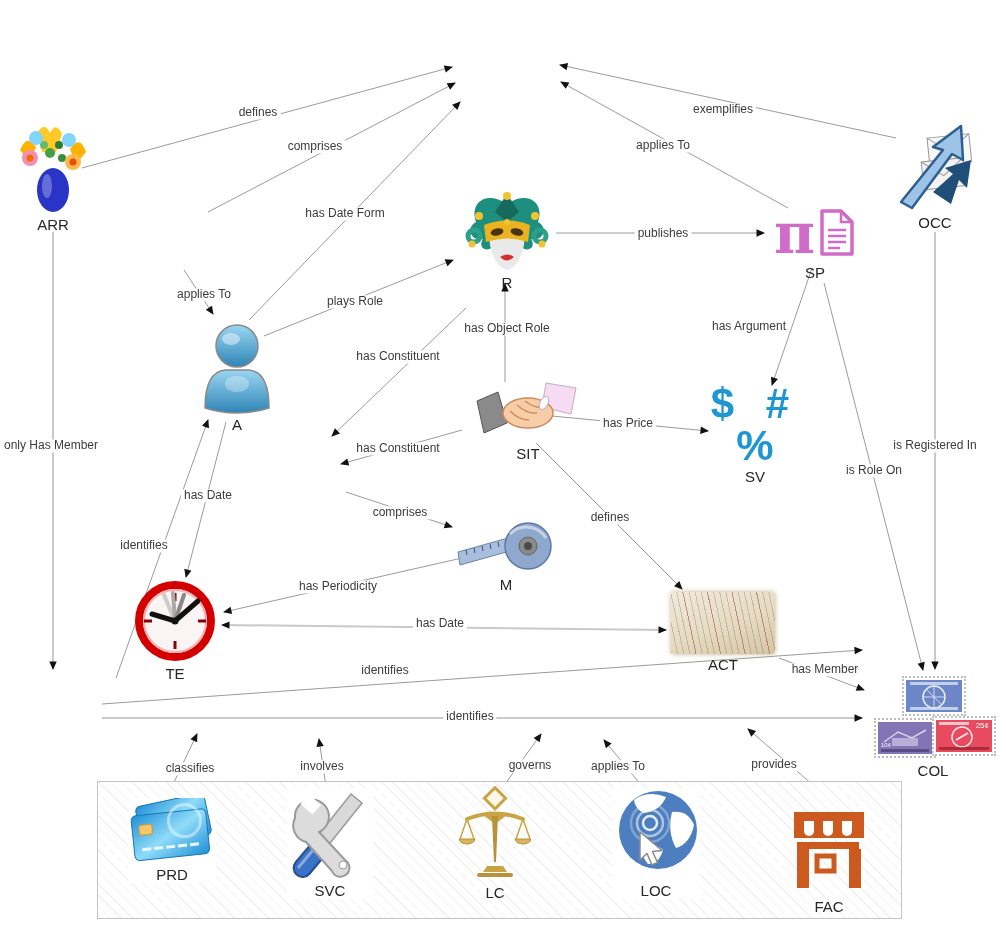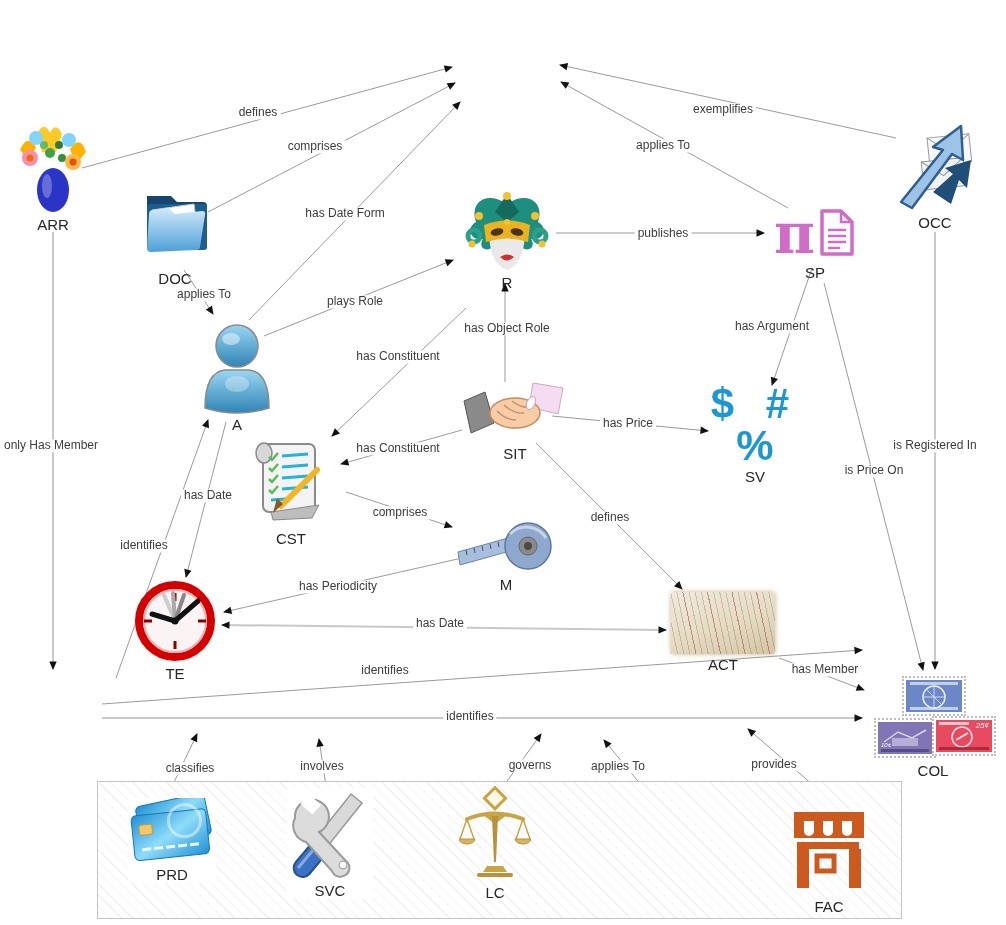--- a/index.html
+++ b/index.html
@@ -26,21 +26,21 @@
   
   .ledger{width:104px;height:62px;border-radius:3px;margin:0 auto;
     background-image:
       repeating-linear-gradient(78deg, rgba(90,80,150,0.28) 0 1px, transparent 1px 6px),
       repeating-linear-gradient(78deg, rgba(205,80,80,0.45) 0 1px, transparent 1px 24px),
       linear-gradient(160deg,#f2ead8 0%,#e6dbbd 55%,#d6c6a0 100%);
     box-shadow:0 0 5px rgba(180,160,120,.8);}
   
   .stampbox{position:relative;width:134px;height:90px;margin:0 auto;}
   .stamp{position:absolute;background:#fff;border:2px dotted #bdbdbd;box-sizing:border-box;padding:2px;}
-  .stamp .inner{width:100%;height:100%;position:relative;overflow:hidden;font-style:italic;}
+  .stamp .inner{width:100%;height:100%;position:relative;overflow:hidden;}
   .stamp .val{position:absolute;color:#fff;font-size:6px;line-height:6px;}
 </style>
 </head>
 <body>
 
 <div class="canvas">
 
   <div class="hatch-box"></div>
 
   <svg class="wires" width="1006" height="925">
@@ -111,25 +111,25 @@
   <span class="el" style="left:355px;top:302px">plays Role</span>
   <span class="el" style="left:507px;top:329px">has Object Role</span>
   <span class="el" style="left:398px;top:357px">has Constituent</span>
   <span class="el" style="left:398px;top:449px">has Constituent</span>
   <span class="el" style="left:400px;top:513px">comprises</span>
   <span class="el" style="left:338px;top:587px">has Periodicity</span>
   <span class="el" style="left:440px;top:624px">has Date</span>
   <span class="el" style="left:208px;top:496px">has Date</span>
   <span class="el" style="left:144px;top:546px">identifies</span>
   <span class="el" style="left:51px;top:446px">only Has Member</span>
-  <span class="el" style="left:772px;top:327px">has Argument</span>
+  <span class="el" style="left:749px;top:327px">has Argument</span>
   <span class="el" style="left:628px;top:424px">has Price</span>
   <span class="el" style="left:610px;top:518px">defines</span>
   <span class="el" style="left:935px;top:446px">is Registered In</span>
-  <span class="el" style="left:874px;top:471px">is Price On</span>
+  <span class="el" style="left:874px;top:471px">is Role On</span>
   <span class="el" style="left:825px;top:670px">has Member</span>
   <span class="el" style="left:385px;top:671px">identifies</span>
   <span class="el" style="left:470px;top:717px">identifies</span>
   <span class="el" style="left:190px;top:769px">classifies</span>
   <span class="el" style="left:322px;top:767px">involves</span>
   <span class="el" style="left:530px;top:766px">governs</span>
   <span class="el" style="left:618px;top:767px">applies To</span>
   <span class="el" style="left:774px;top:765px">provides</span>
 
 
@@ -147,35 +147,20 @@
       <circle cx="13" cy="38" r="8" fill="#F48FB1"></circle>
       <circle cx="13" cy="38" r="3.5" fill="#EF6C00"></circle>
       <circle cx="56" cy="42" r="8" fill="#FFB74D"></circle>
       <circle cx="56" cy="42" r="3.5" fill="#E65100"></circle>
       <ellipse cx="36" cy="70" rx="16" ry="22" fill="#2A35C8"></ellipse>
       <ellipse cx="30" cy="66" rx="5" ry="12" fill="rgba(255,255,255,0.28)"></ellipse>
     </svg>
     <div class="nlabel">ARR</div>
   </div>
 
-  <div class="node" style="left:139px;top:178px;width:72px">
-    <svg class="icon" width="72" height="90">
-      <path d="M8 18 h24 l6 6 h26 a4 4 0 0 1 4 4 v8 H8 Z" fill="#16466E"></path>
-      <rect x="8" y="26" width="60" height="46" rx="3" fill="#1D5C8F"></rect>
-      <path d="M13 32 L55 26 L59 58 L17 64 Z" fill="#FDFDFD" stroke="#CCCCCC"></path>
-      <path d="M10 36 Q10 32 14 32 L30 30 L36 36 L63 33 Q67 33 66 37 L61 69 Q61 72 57 72 L12 74 Q8 74 8 70 Z" fill="url(#fg2)"></path>
-      <defs>
-          <linearGradient id="fg2" x1="0" y1="0" x2="0" y2="1">
-        <stop offset="0" stop-color="#CFEAFB"></stop>
-            <stop offset="1" stop-color="#4E9FD6"></stop>
-      </linearGradient>
-        </defs>
-    </svg>
-    <div class="nlabel">DOC</div>
-  </div>
 
   <div class="node" style="left:893px;top:116px;width:84px">
     <svg class="icon" width="84" height="96">
       <g transform="rotate(-6 55 40)">
         <rect x="36" y="20" width="42" height="28" fill="#F8F8F8" stroke="#9A9A9A"></rect>
         <path d="M36 20 L57 36 L78 20" fill="none" stroke="#9A9A9A"></path>
       </g>
       <g transform="rotate(-6 48 62)">
         <rect x="30" y="44" width="42" height="28" fill="#F2F2F2" stroke="#9A9A9A"></rect>
         <path d="M30 44 L51 60 L72 44" fill="none" stroke="#9A9A9A"></path>
@@ -225,56 +210,37 @@
   <div class="node" style="left:197px;top:320px;width:80px">
     <svg class="icon" width="80" height="94">
       <circle cx="40" cy="26" r="21" fill="url(#pg)" stroke="#8A8A8A" stroke-width="1.5"></circle>
       <ellipse cx="34" cy="19" rx="9" ry="6" fill="rgba(255,255,255,0.45)"></ellipse>
       <path d="M8 88 Q8 52 28 50 L52 50 Q72 52 72 88 Q56 93 40 93 Q24 93 8 88 Z" fill="url(#pg)" stroke="#8A8A8A" stroke-width="1.5"></path>
       <ellipse cx="40" cy="64" rx="12" ry="8" fill="rgba(255,255,255,0.3)"></ellipse>
     </svg>
     <div class="nlabel">A</div>
   </div>
 
-  <div class="node" style="left:463px;top:381px;width:104px">
+  <div class="node" style="left:476px;top:381px;width:104px">
     <svg class="icon" width="104" height="62">
       <polygon points="1,20 22,11 31,42 8,52" fill="#8A8A8A" stroke="#555555"></polygon>
       <polygon points="70,2 100,7 95,33 66,26" fill="#F6DCF2" stroke="#C9A8C4"></polygon>
       <ellipse cx="52" cy="32" rx="25" ry="15" fill="#F6CDA6" stroke="#C98A5E" stroke-width="1.5"></ellipse>
       <path d="M34 30 q9 9 19 9 M41 24 q10 9 20 8 M49 20 q10 8 20 6" fill="none" stroke="#C98A5E" stroke-width="1.3"></path>
       <ellipse cx="68" cy="22" rx="4" ry="7" fill="#FFFFFF" stroke="#C9A8C4" transform="rotate(25 68 22)"></ellipse>
     </svg>
     <div class="nlabel">SIT</div>
   </div>
 
   <div class="node" style="left:705px;top:382px;width:100px">
     <div class="sv-line">$ #</div>
     <div class="sv-line2">%</div>
     <div class="nlabel">SV</div>
   </div>
 
-  <div class="node" style="left:243px;top:432px;width:96px">
-    <svg class="icon" width="96" height="96">
-      <rect x="20" y="12" width="52" height="68" rx="6" fill="#F4F4F4" stroke="#8A8A8A" stroke-width="2"></rect>
-      <ellipse cx="21" cy="21" rx="8" ry="10" fill="#D8D8D8" stroke="#8A8A8A" stroke-width="1.5"></ellipse>
-      <path d="M28 80 L76 73 L69 86 L30 88 Z" fill="#BDBDBD" stroke="#8A8A8A"></path>
-      <path d="M26 25 l3 3 l6 -7" stroke="#5BBB5B" stroke-width="2.5" fill="none"></path>
-      <path d="M26 36 l3 3 l6 -7" stroke="#5BBB5B" stroke-width="2.5" fill="none"></path>
-      <path d="M26 47 l3 3 l6 -7" stroke="#5BBB5B" stroke-width="2.5" fill="none"></path>
-      <path d="M26 58 l3 3 l6 -7" stroke="#5BBB5B" stroke-width="2.5" fill="none"></path>
-      <line x1="39" y1="24" x2="65" y2="22" stroke="#27B3D9" stroke-width="3"></line>
-      <line x1="39" y1="35" x2="65" y2="33" stroke="#27B3D9" stroke-width="3"></line>
-      <line x1="39" y1="46" x2="65" y2="44" stroke="#27B3D9" stroke-width="3"></line>
-      <line x1="39" y1="57" x2="65" y2="55" stroke="#27B3D9" stroke-width="3"></line>
-      <line x1="28" y1="68" x2="43" y2="67" stroke="#27B3D9" stroke-width="3"></line>
-      <line x1="38" y1="74" x2="74" y2="38" stroke="#F4B523" stroke-width="6" stroke-linecap="round"></line>
-      <polygon points="30,81 40,72 34,66" fill="#8A5A2A"></polygon>
-    </svg>
-    <div class="nlabel">CST</div>
-  </div>
 
   <div class="node" style="left:456px;top:518px;width:100px">
     <svg class="icon" width="100" height="56">
       <polygon points="2,34 52,20 54,33 4,47" fill="#A8BEDC" stroke="#6B84A8"></polygon>
       <g stroke="#38507A" stroke-width="1">
         <line x1="10" y1="32" x2="11" y2="37"></line>
           <line x1="18" y1="30" x2="19" y2="35"></line>
         <line x1="26" y1="28" x2="27" y2="33"></line>
           <line x1="34" y1="26" x2="35" y2="31"></line>
         <line x1="42" y1="24" x2="43" y2="29"></line>
@@ -399,20 +365,33 @@
         <rect x="2" y="61" width="40" height="18" rx="9" fill="#3A72C8" stroke="#274F8A" stroke-width="2"></rect>
         <rect x="8" y="65" width="28" height="3" fill="rgba(255,255,255,0.4)"></rect>
       </g>
       <path d="M8 30 a17 17 0 1 1 24 14 l26 28 a9 9 0 1 1 -13 11 L19 54 A17 17 0 0 1 8 30 Z" fill="#DCDCDC" stroke="#9A9A9A" stroke-width="2"></path>
       <rect x="16" y="10" width="16" height="13" fill="#FFFFFF" transform="rotate(42 24 16)"></rect>
       <circle cx="56" cy="77" r="4" fill="#FFFFFF" stroke="#9A9A9A"></circle>
     </svg>
     <div class="nlabel">SVC</div>
   </div>
 
+  <div class="node whitebg" style="left:612px;top:788px;width:88px">
+    <svg class="icon" width="88" height="92">
+      <circle cx="46" cy="42" r="39" fill="#4D7EBF"></circle>
+      <path d="M22 12 Q36 2 54 9 Q48 23 32 25 Q23 21 22 12 Z" fill="#FFFFFF"></path>
+      <path d="M60 24 Q76 22 82 37 Q78 56 64 60 Q55 44 60 24 Z" fill="#FFFFFF"></path>
+      <path d="M30 60 Q43 54 51 62 Q47 76 36 76 Q29 68 30 60 Z" fill="#FFFFFF"></path>
+      <circle cx="38" cy="35" r="7" fill="none" stroke="rgba(255,255,255,0.85)" stroke-width="2.5"></circle>
+      <circle cx="38" cy="35" r="13" fill="none" stroke="rgba(255,255,255,0.55)" stroke-width="2.5"></circle>
+      <circle cx="38" cy="35" r="19" fill="none" stroke="rgba(255,255,255,0.3)" stroke-width="2.5"></circle>
+      <path d="M28 44 l0 28 l7 -6.5 l5 11.5 l5.5 -2.5 l-5 -11 l9.5 -1 Z" fill="#FFFFFF" stroke="#8A8A8A" stroke-width="1.5" stroke-linejoin="round"></path>
+    </svg>
+    <div class="nlabel">LOC</div>
+  </div>
 
   <div class="node" style="left:789px;top:808px;width:80px">
     <svg class="icon" width="80" height="88">
       <g fill="#CC5A1E">
         <rect x="5" y="4" width="70" height="26"></rect>
         <rect x="8" y="34" width="62" height="7"></rect>
         <rect x="8" y="41" width="12" height="39"></rect>
         <rect x="60" y="41" width="12" height="39"></rect>
       </g>
       <g fill="#FFFFFF">

